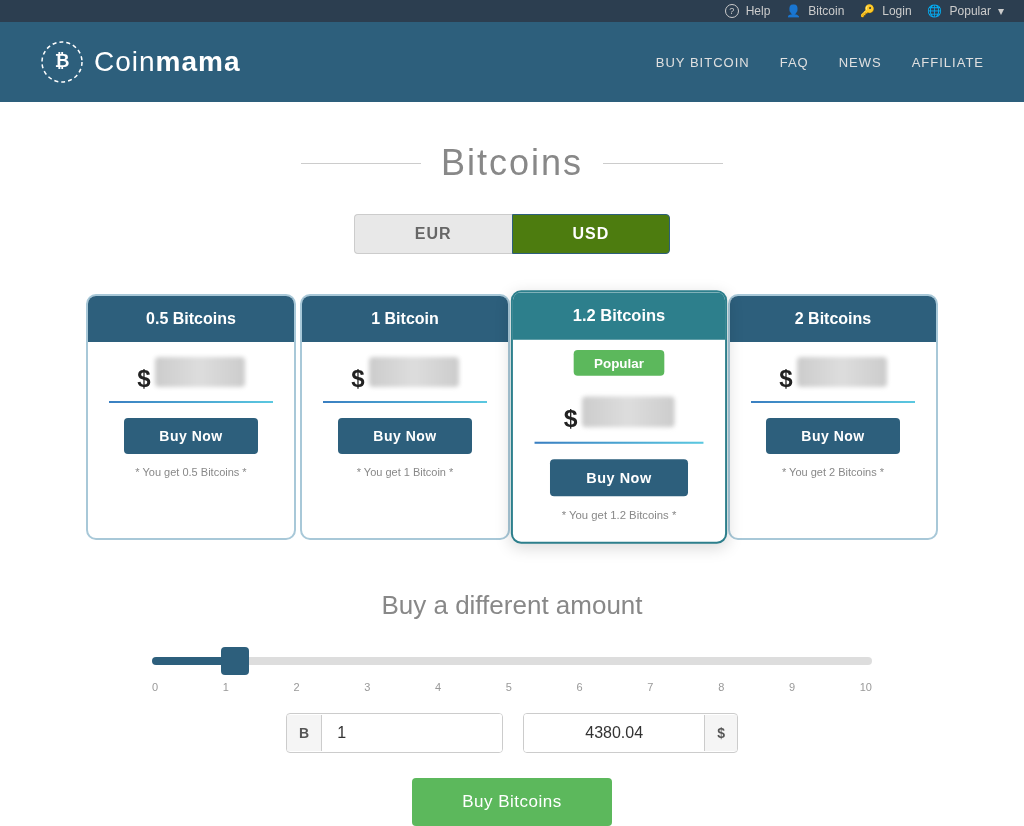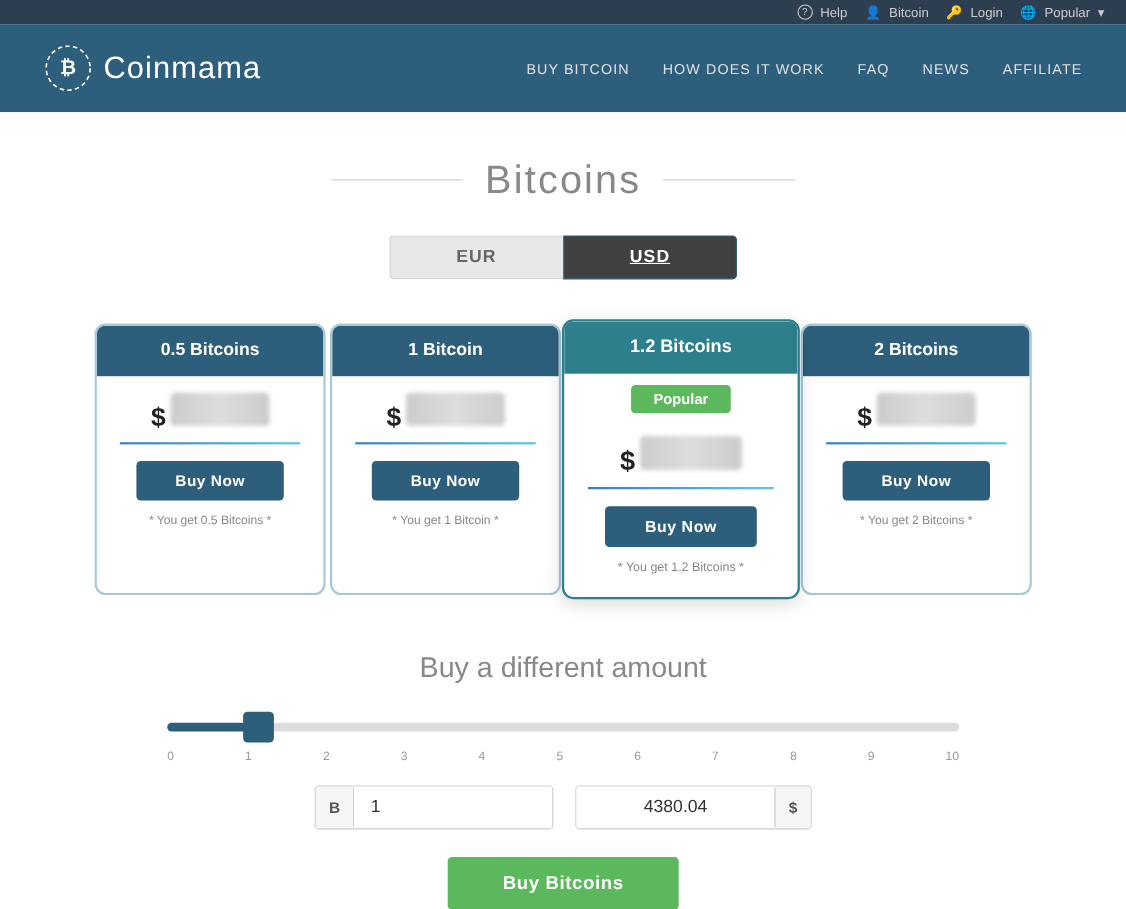--- a/index.html
+++ b/index.html
@@ -41,21 +41,21 @@
     .logo-icon {
       width: 44px;
       height: 44px;
     }
     .logo-text {
       color: white;
       font-size: 28px;
       font-weight: 300;
       letter-spacing: 1px;
     }
-    .logo-text strong { font-weight: 400; }
+    .logo-text strong { font-weight: 700; }
     .nav {
       display: flex;
       gap: 30px;
       text-align: center;
     }
     .nav a {
       color: #e0e0e0;
       text-decoration: none;
       font-size: 13px;
       font-weight: 500;
@@ -107,25 +107,24 @@
       cursor: pointer;
       letter-spacing: 1px;
     }
     .currency-btn.eur {
       background: #e8e8e8;
       color: #666;
       border-right: none;
       border-radius: 4px 0 0 4px;
     }
     .currency-btn.usd {
-      background: #404040;
+      background: #4d7c0f;
       color: #fff;
       border-color: #2d5f7c;
       border-radius: 0 4px 4px 0;
-      text-decoration: underline;
     }
 
     
     .cards-section {
       display: flex;
       justify-content: center;
       gap: 4px;
       margin-bottom: 50px;
       flex-wrap: wrap;
     }
@@ -294,21 +293,21 @@
       font-size: 14px;
     }
 
     .buy-bitcoin-btn {
       background: #5cb85c;
       color: #fff;
       border: none;
       padding: 14px 50px;
       border-radius: 4px;
       font-size: 17px;
-      font-weight: 700;
+      font-weight: 400;
       cursor: pointer;
       letter-spacing: 0.5px;
       display: block;
       margin: 0 auto;
     }
 
     
     .icon-circle {
       display: inline-flex;
       align-items: center;
@@ -350,21 +349,20 @@
     <svg class="logo-icon" viewBox="0 0 44 44" fill="none">
       <circle cx="22" cy="22" r="20" fill="none" stroke="#fff" stroke-width="1.5" stroke-dasharray="4 3"></circle>
       <text x="22" y="27" text-anchor="middle" font-size="18" font-weight="bold" fill="white">₿</text>
     </svg>
     <div class="logo-text">
       <span>Coin</span><strong>mama</strong>
     </div>
   </div>
   <nav class="nav">
     <a href="#">BUY BITCOIN</a>
-    <a href="#">HOW DOES IT WORK</a>
     <a href="#">FAQ</a>
     <a href="#">NEWS</a>
     <a href="#">AFFILIATE</a>
   </nav>
 </header>
 
 <main class="main">
 
   <div class="page-title-section">
     <div class="title-divider">

